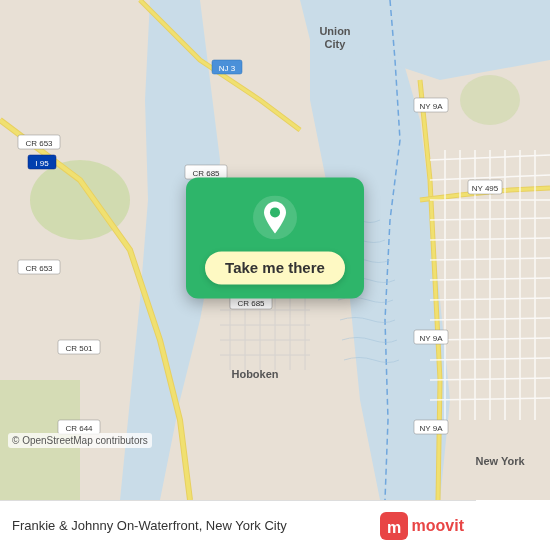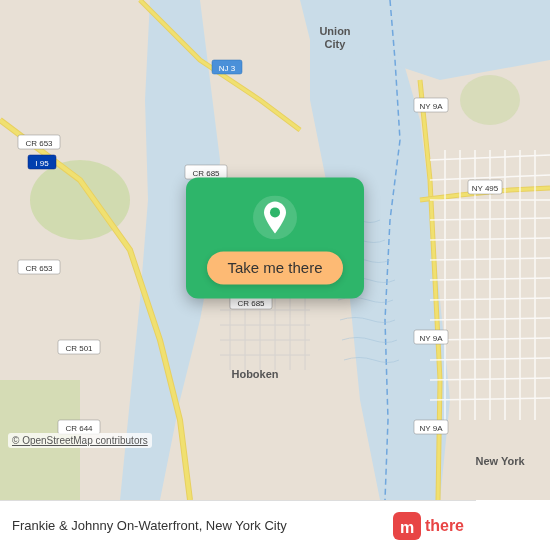--- a/index.html
+++ b/index.html
@@ -44,27 +44,27 @@
       z-index: 10;
     }
 
     .pin-icon {
       width: 44px;
       height: 44px;
       margin-bottom: 12px;
     }
 
     #take-me-there-btn {
-      background: #fdba74;
+      background: #fef9c3;
       color: #333;
       border: none;
       border-radius: 20px;
       padding: 8px 20px;
       font-size: 15px;
-      font-weight: 400;
+      font-weight: 700;
       cursor: pointer;
       white-space: nowrap;
       box-shadow: 0 2px 6px rgba(0,0,0,0.15);
     }
 
     
     #bottom-bar {
       width: 476px;
       height: 50px;
       background: white;
@@ -95,21 +95,20 @@
     #attribution {
       position: absolute;
       bottom: 52px;
       left: 8px;
       font-size: 10px;
       color: #555;
       background: rgba(255,255,255,0.75);
       padding: 2px 4px;
       border-radius: 3px;
       z-index: 5;
-      text-decoration: underline;
     }
   </style>
 </head>
 <body>
 
 <div id="map-container">
 
   <svg class="map-bg" viewBox="0 0 550 500" xmlns="http://www.w3.org/2000/svg">
 
     <rect width="550" height="500" fill="#e8e0d5"></rect>
@@ -251,15 +250,15 @@
 </div>
 
 <div id="bottom-bar">
   <span id="location-text" style="font-size:13px; color:#333; flex:1;">Frankie &amp; Johnny On-Waterfront, New York City</span>
   <div id="moovit-logo" style="display:flex; align-items:center; gap:4px;">
 
     <svg class="moovit-icon" width="28" height="28" viewBox="0 0 28 28" xmlns="http://www.w3.org/2000/svg">
       <rect width="28" height="28" rx="6" fill="#e84545"></rect>
       <text x="14" y="21" font-size="16" text-anchor="middle" fill="white" font-family="Arial" font-weight="bold">m</text>
     </svg>
-    <span style="font-size:16px; font-weight:bold; color:#e84545;">there</span>
+    <span style="font-size:16px; font-weight:bold; color:#e84545;">moovit</span>
   </div>
 </div>
 
 </body></html>

